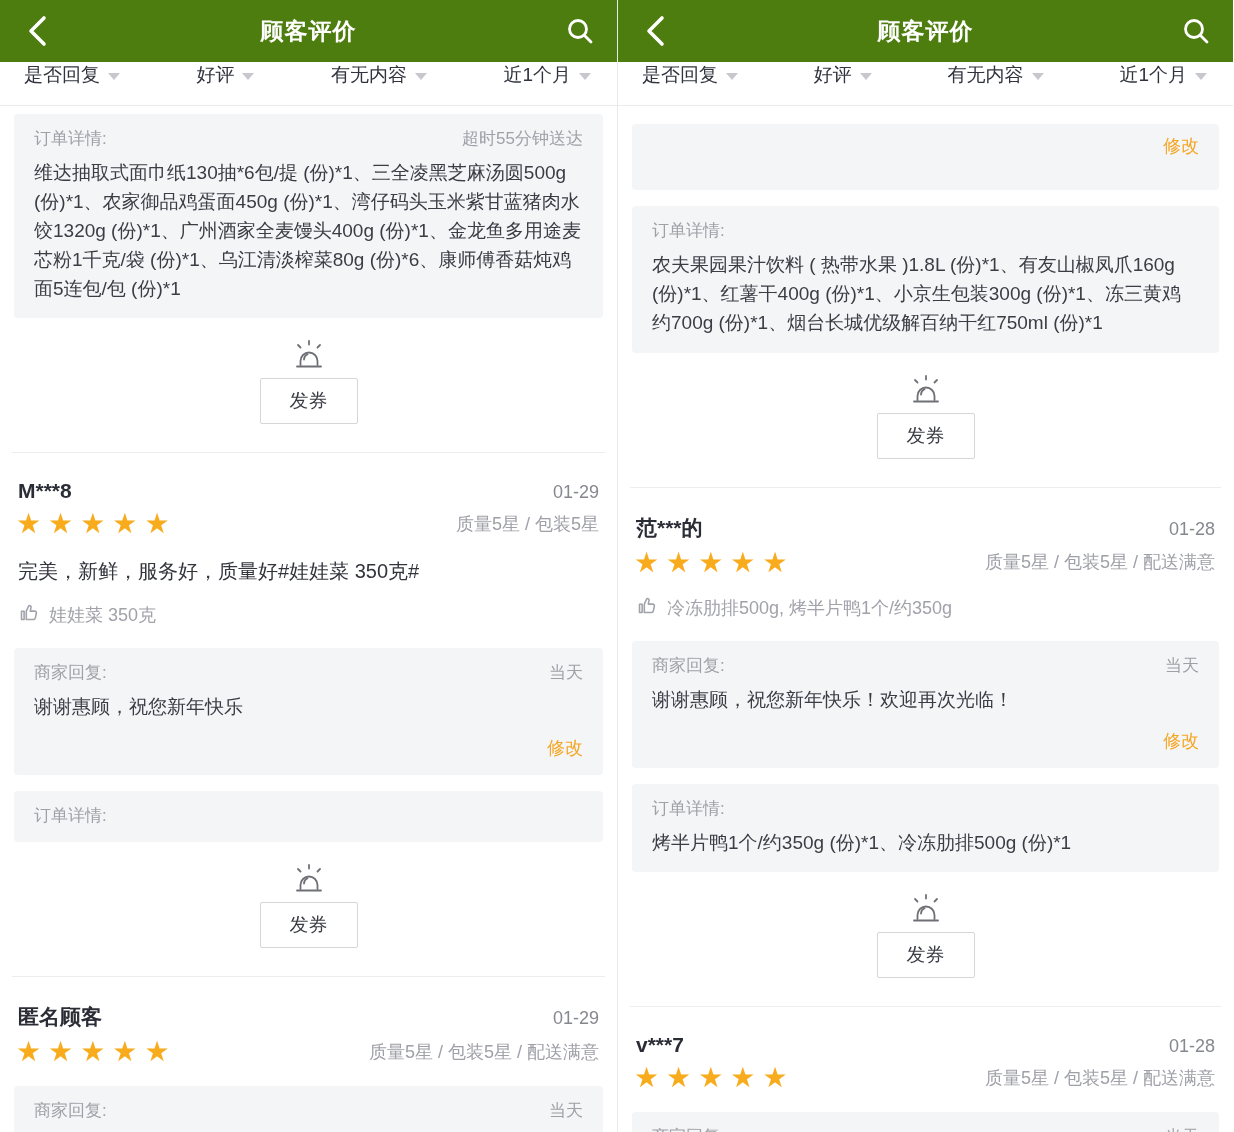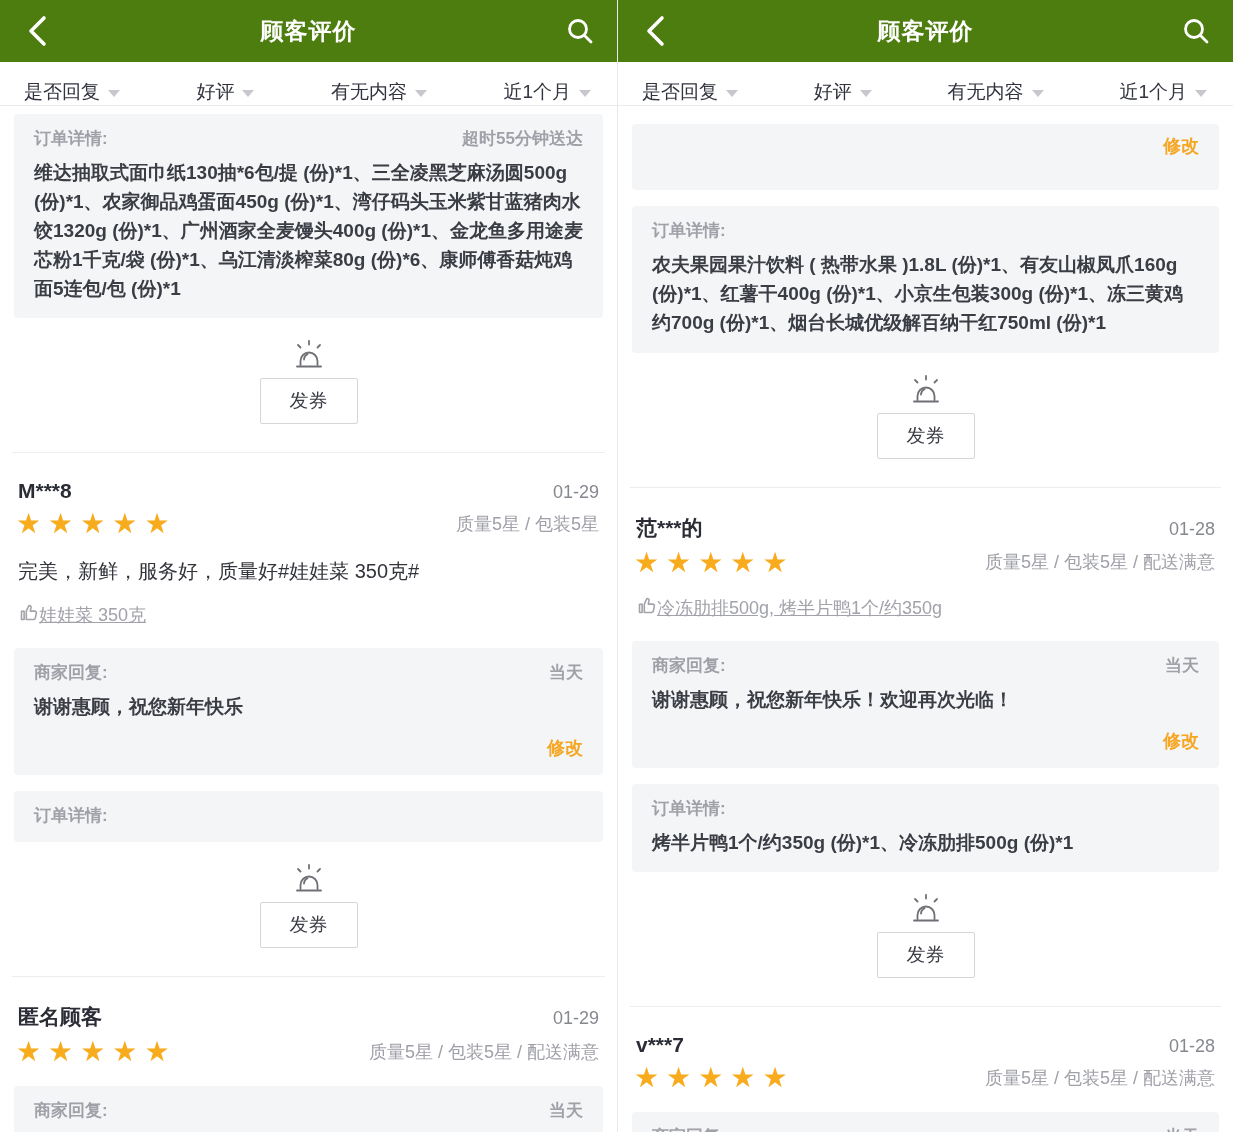--- a/index.html
+++ b/index.html
@@ -8,28 +8,28 @@
   .app { width:1234px; height:1132px; display:flex; background:#fff; overflow:hidden; }
   .panel { width:617px; height:1132px; overflow:hidden; background:#fff; position:relative; }
   .panel.right { width:616px; border-left:1px solid #e9e9ec; }
 
   
   .hdr { height:62px; background:#4d7c0f; display:flex; align-items:center; justify-content:space-between; padding:0 22px; position:relative; }
   .hdr-title { position:absolute; left:0; right:0; text-align:center; color:#fff; font-size:23px; font-weight:bold; letter-spacing:1px; }
   .icon-btn { width:30px; height:34px; display:flex; align-items:center; justify-content:center; z-index:2; }
 
   
-  .filterbar { height:44px; background:#fff; border-bottom:1px solid #ebebee; display:flex; align-items:flex-end; justify-content:space-between; padding:0 26px 0 24px; }
+  .filterbar { height:44px; background:#fff; border-bottom:1px solid #ebebee; display:flex; align-items:flex-start; justify-content:space-between; padding:0 26px 0 24px; }
   .filter { display:flex; align-items:center; gap:8px; font-size:19px; color:#31333e; }
   .caret { width:0; height:0; border-left:6px solid transparent; border-right:6px solid transparent; border-top:7px solid #c7c7ce; margin-top:3px; }
 
   .content { padding:8px 14px 0 14px; }
 
   
-  .graybox { background:#f4f5f7; border-radius:4px; padding:13px 20px 15px 20px; margin-bottom:16px;font-weight:bold; }
+  .graybox { background:#f4f5f7; border-radius:4px; padding:13px 20px 15px 20px; margin-bottom:16px; }
   .box-row { display:flex; justify-content:space-between; align-items:flex-start; }
   .box-label { color:#9fa0a8; font-size:17px; }
   .box-meta { color:#9fa0a8; font-size:17px; }
   .box-body { color:#3b3d45; font-size:19px; line-height:1.52; margin-top:9px; }
   .modify { color:#f5a623; font-size:18px; text-align:right; margin-top:14px; }
 
   .partial-reply { height:66px; margin-top:10px; padding-top:8px; }
   .partial-reply .modify { margin-top:2px; }
 
   
@@ -39,21 +39,21 @@
   .divider { height:1px; background:#ededf0; margin:0 -2px; }
 
   
   .review-head { display:flex; justify-content:space-between; align-items:baseline; margin:26px 4px 4px 4px; }
   .user { font-weight:bold; font-size:21px; color:#2b2d36; }
   .date { font-size:18px; color:#86888f; }
   .stars-row { display:flex; justify-content:space-between; align-items:center; margin:4px 4px 0 2px; }
   .stars { color:#f8ac1d; font-size:28px; letter-spacing:7px; white-space:nowrap; }
   .rating-text { color:#9fa0a8; font-size:18px; }
   .review-text { font-size:20px; color:#33353c; line-height:1.5; margin:16px 4px 0 4px; }
-  .tag-row { display:flex; align-items:center; color:#a1a2aa; font-size:18px; margin:16px 4px 20px 4px;text-decoration:underline; }
+  .tag-row { display:flex; align-items:center; gap:10px; color:#a1a2aa; font-size:18px; margin:16px 4px 20px 4px; }
   .mt { margin-top:18px; }
 </style>
 </head>
 <body>
 
 <div class="app">
 
   <div class="panel">
     <div class="hdr">
       <div class="hdr-title">顾客评价</div>

